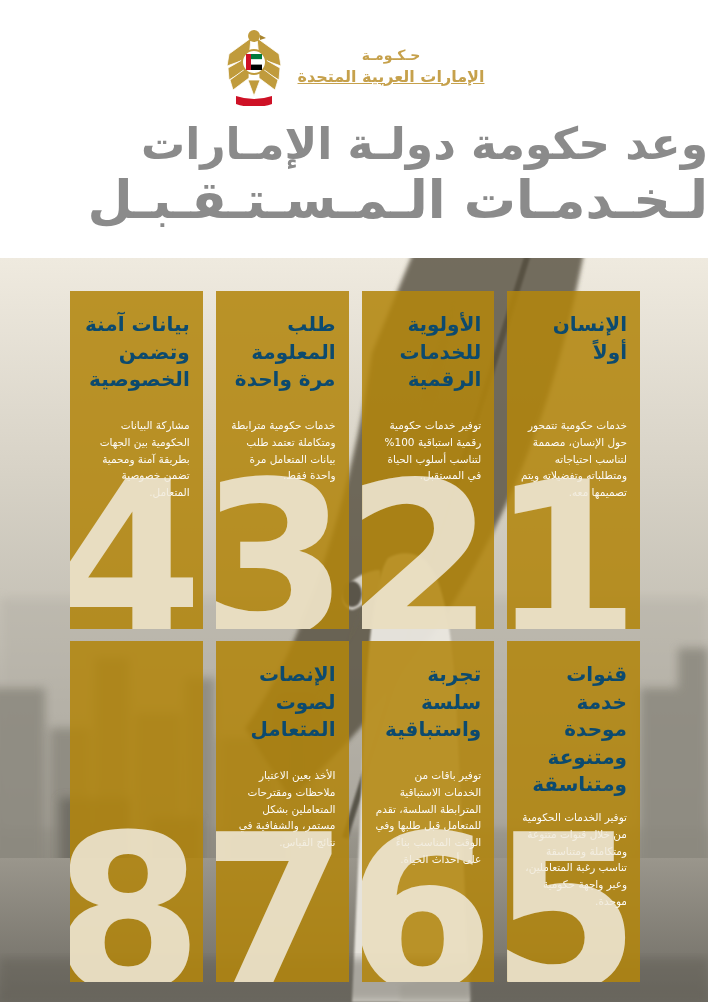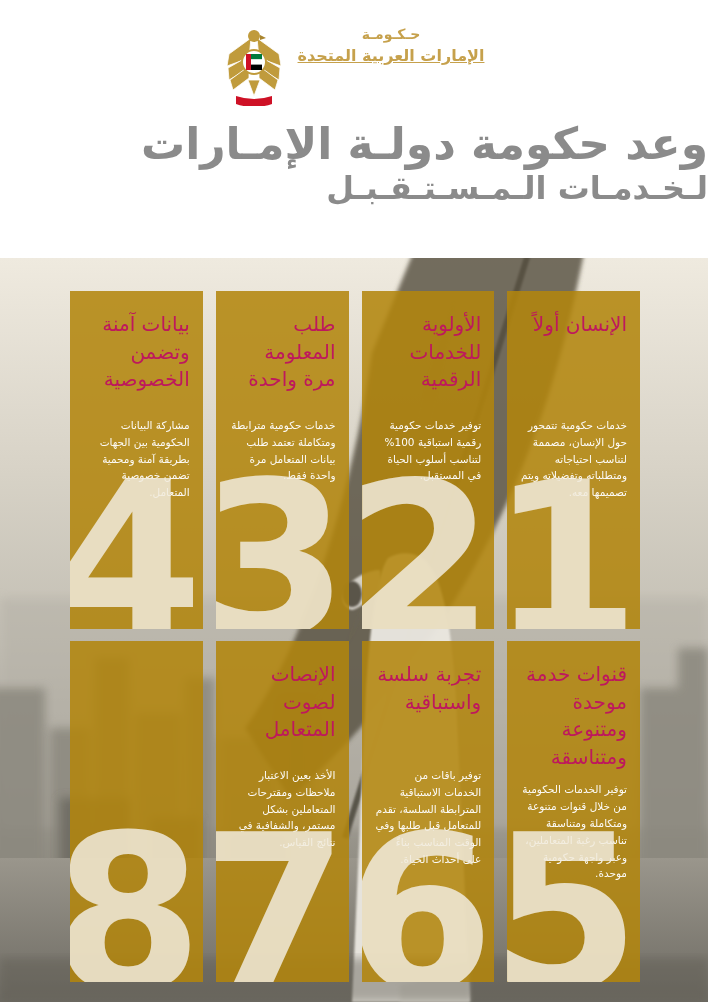--- a/index.html
+++ b/index.html
@@ -1,39 +1,39 @@
 <!DOCTYPE html>
 <html lang="ar"><head>
 <meta charset="utf-8">
 <style>
   html,body{margin:0;padding:0;}
   body{width:708px;height:1002px;background:#ffffff;font-family:"DejaVu Sans",sans-serif;overflow:hidden;}
   .poster{position:relative;width:708px;height:1002px;background:#ffffff;}
 
   
   .header{position:absolute;top:0;left:0;width:708px;height:258px;background:#ffffff;}
-  .gov-logo{position:absolute;top:26px;left:0;width:708px;display:flex;justify-content:center;gap:14px;direction:ltr;}
+  .gov-logo{position:absolute;top:26px;left:0;width:708px;display:flex;justify-content:center;align-items:center;gap:14px;direction:ltr;}
   .emblem{width:60px;height:80px;flex:0 0 auto;}
   .gov-text{display:flex;flex-direction:column;align-items:center;direction:rtl;color:#C6A14C;}
   .gov-line1{font-size:14px;letter-spacing:1px;font-weight:bold;}
   .gov-line2{font-size:16px;font-weight:bold;margin-top:4px;text-decoration:underline;}
   .main-title{position:absolute;top:118px;left:0;width:708px;text-align:right;direction:rtl;color:#8b8b8b;font-weight:bold;line-height:1.18;}
   .main-title .t1{font-size:44px;}
-  .main-title .t2{font-size:32px;letter-spacing:2px;}
+  .main-title .t2{font-size:52px;letter-spacing:2px;}
 
   
   .photo{position:absolute;top:258px;left:0;width:708px;height:744px;overflow:hidden;background:linear-gradient(180deg,#EFEADF 0%,#D8D3C7 28%,#C2BEB3 52%,#A8A49B 70%,#8C897F 84%,#75726A 100%);}
   .photo svg{position:absolute;top:0;left:0;}
 
   
   .row{position:absolute;left:70px;width:570px;display:grid;grid-template-columns:repeat(4,1fr);gap:13px;direction:rtl;}
   .row1{top:291px;height:338px;}
   .row2{top:641px;height:341px;}
   .card{position:relative;overflow:hidden;background:rgba(178,133,13,0.87);padding:20px 13px 0 13px;box-sizing:border-box;text-align:right;direction:rtl;}
-  .card-title{color:#be185d;font-weight:normal;font-size:20px;line-height:1.38;min-height:96px;}
+  .card-title{color:#0c4a6e;font-weight:bold;font-size:20px;line-height:1.38;min-height:96px;}
   .card-desc{color:rgba(255,255,255,0.96);font-size:10.5px;line-height:1.6;margin-top:10px;}
   .card-num{position:absolute;bottom:-40px;left:0;right:0;text-align:center;font-size:215px;line-height:1;font-weight:bold;color:rgba(241,235,221,0.85);pointer-events:none;}
 </style>
 </head>
 <body>
 
 <div class="poster">
 
   <div class="photo">
     <svg width="708" height="744" viewBox="0 0 708 744">

